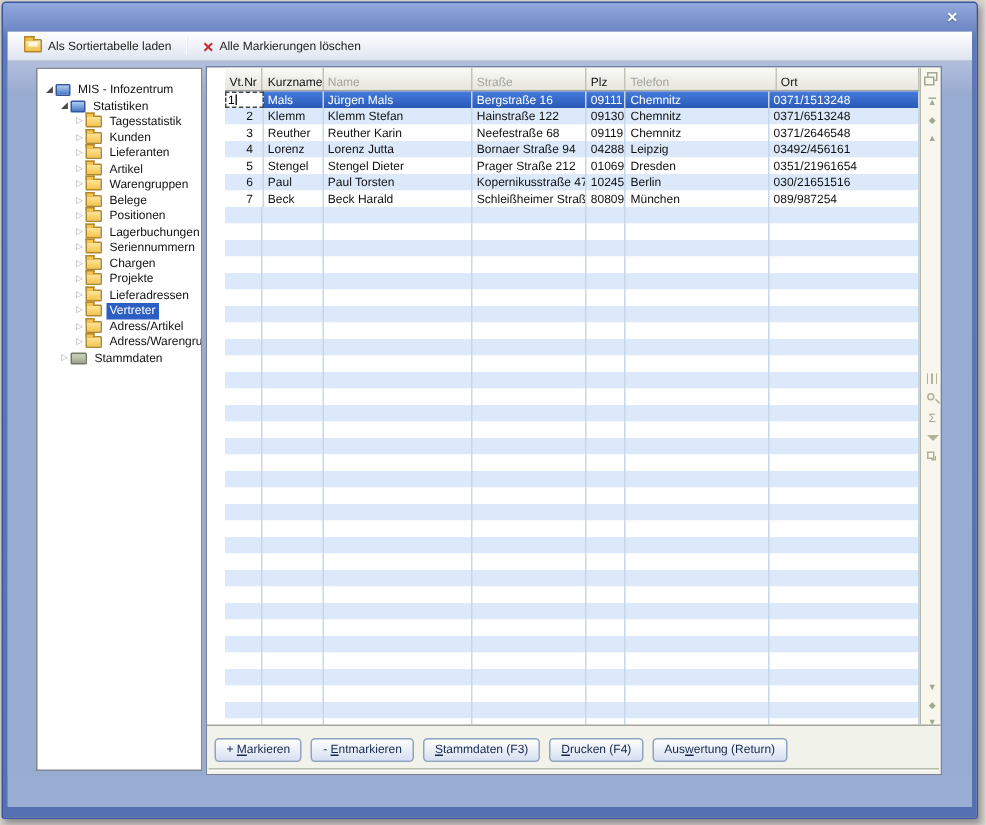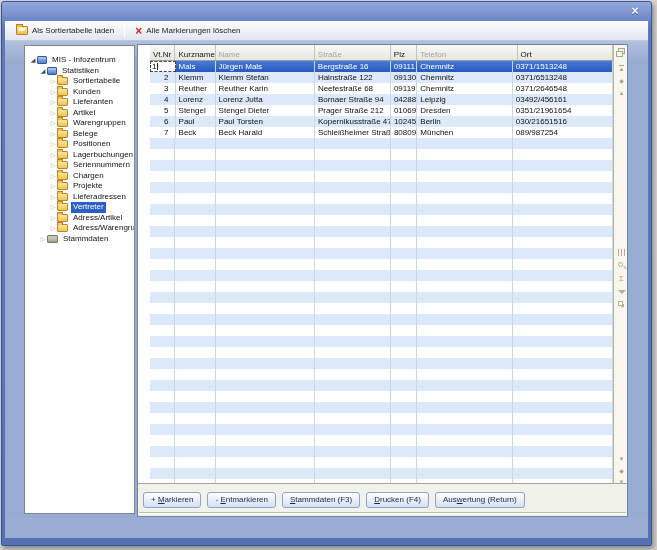--- a/index.html
+++ b/index.html
@@ -157,21 +157,21 @@
             <span class="t-label">MIS - Infozentrum</span>
           </div>
           <div class="tree-row" style="padding-left: 14px;">
             <span class="exp exp-open">◢</span>
             <span class="t-ico ico-computer"></span>
             <span class="t-label">Statistiken</span>
           </div>
           <div class="tree-row" style="padding-left: 24px;">
             <span class="exp exp-closed">▷</span>
             <span class="t-ico ico-folder"></span>
-            <span class="t-label">Sortiertabelle</span>
+            <span class="t-label">Tagesstatistik</span>
           </div>
           <div class="tree-row" style="padding-left: 24px;">
             <span class="exp exp-closed">▷</span>
             <span class="t-ico ico-folder"></span>
             <span class="t-label">Kunden</span>
           </div>
           <div class="tree-row" style="padding-left: 24px;">
             <span class="exp exp-closed">▷</span>
             <span class="t-ico ico-folder"></span>
             <span class="t-label">Lieferanten</span>

